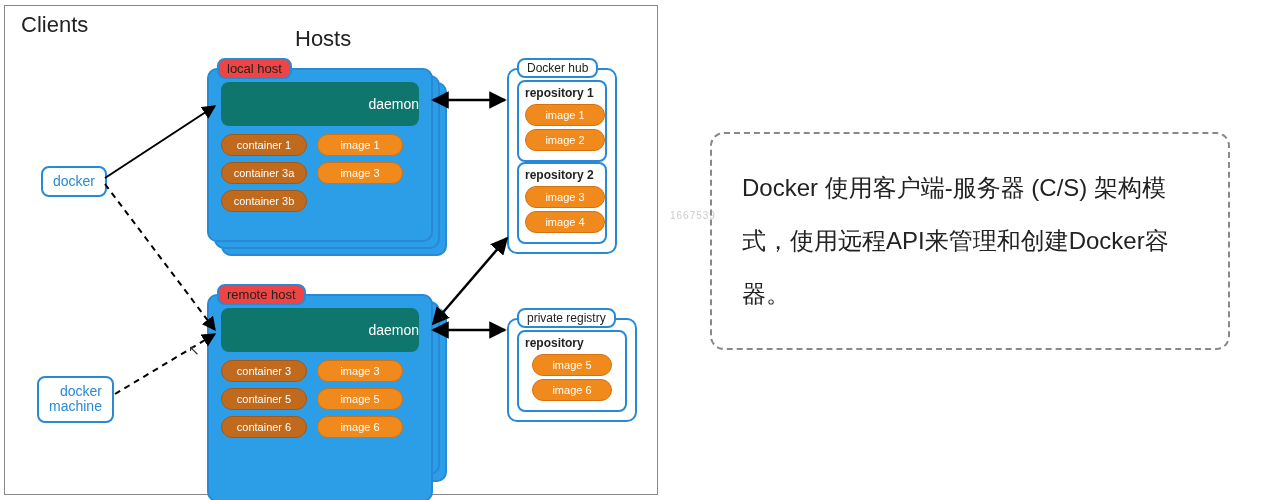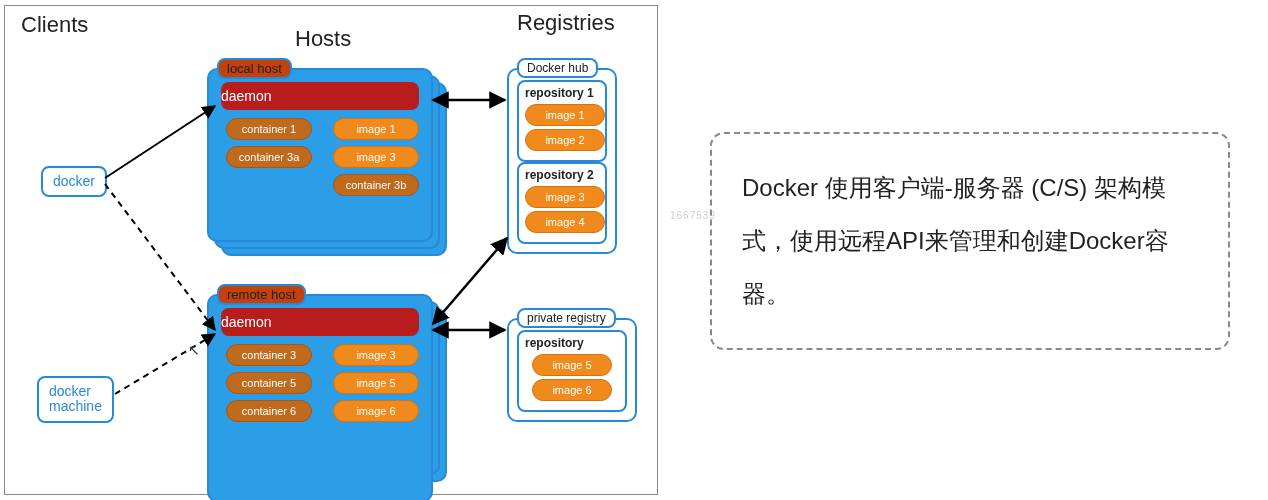--- a/index.html
+++ b/index.html
@@ -25,55 +25,55 @@
     color: #222;
   }
   .client-chip {
     position: absolute;
     border: 2px solid #2889d6;
     border-radius: 8px;
     padding: 6px 10px;
     font-size: 14px;
     color: #2889d6;
     background: #fff;
-    text-align: left;
+    text-align: right;
     line-height: 1.1;
   }
   .host-stack {
     position: absolute;
   }
   .stack-layer {
     position: absolute;
     border: 2px solid #2889d6;
     border-radius: 10px;
     background: #2c9ee8;
   }
   .host-label {
     position: absolute;
     top: -12px;
     left: 8px;
-    background: #c2410c;
+    background: #ef4444;
     border: 2px solid #2889d6;
     border-radius: 8px;
     padding: 1px 8px;
     font-size: 13px;
     color: #222;
     z-index: 5;
   }
   .daemon-bar {
-    background: #b91c1c;
+    background: #0f766e;
     color: #fff;
-    text-align: left;
+    text-align: right;
     border-radius: 8px;
     font-size: 14px;
-    padding: 6px 0;
+    padding: 14px 0;
     margin: 12px 12px 8px 12px;
     position: relative;
   }
-  .row-items { display: flex; gap: 21px; margin: 6px 12px; justify-content: flex-end; }
+  .row-items { display: flex; gap: 10px; margin: 6px 12px; }
   .chip {
     border-radius: 16px;
     font-size: 11px;
     color: #fff;
     padding: 4px 0;
     text-align: center;
   }
   .container-chip { background: #c06a1e; border: 1px solid #a95610; width: 86px; }
   .image-chip { background: #f08a1d; border: 1px solid #d5720f; width: 86px; }
   .registry-box {
@@ -131,21 +131,20 @@
     color: #222;
   }
 </style>
 </head>
 <body>
 
 <div class="diagram-box">
 
   <div class="col-header" style="left:16px; top:6px">Clients</div>
   <div class="col-header" style="left:290px; top:20px">Hosts</div>
-  <div class="col-header" style="left:512px; top:4px">Registries</div>
 
   <div class="client-chip" style="left:36px; top:160px">docker</div>
   <div class="client-chip" style="left:32px; top:370px; white-space:pre-line">docker
 machine</div>
 
   <div class="host-stack" style="left:202px; top:62px; width:240px; height:188px">
     <div class="stack-layer" style="left:14px; top:14px; width:226px; height:174px"></div>
     <div class="stack-layer" style="left:7px; top:7px; width:226px; height:174px"></div>
     <div class="stack-layer" style="left:0; top:0; width:226px; height:174px">
       <div class="host-label">local host</div>

